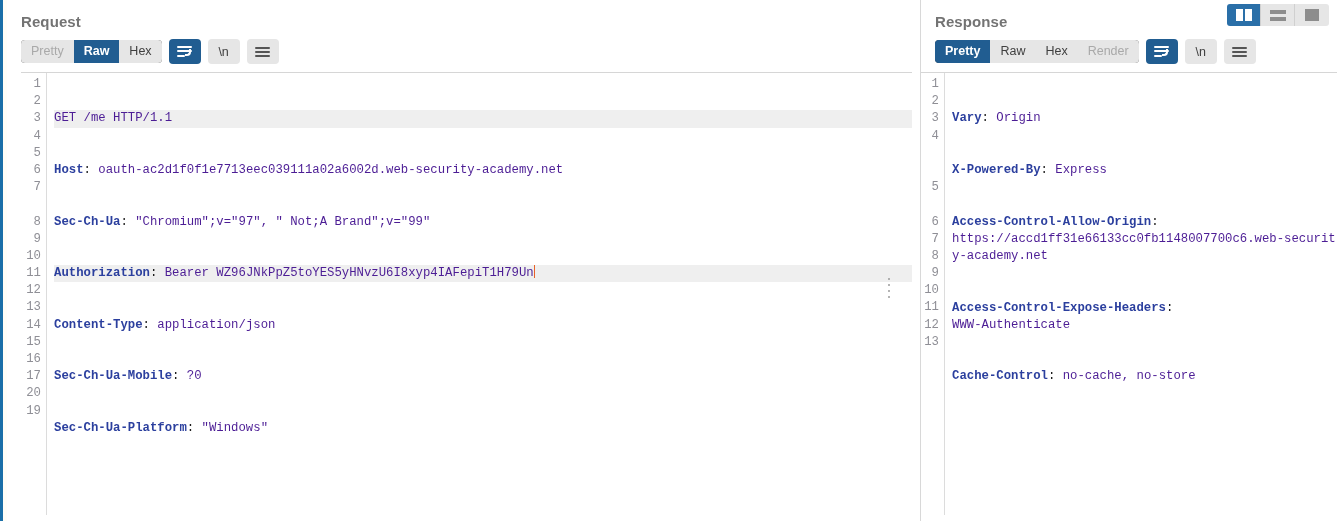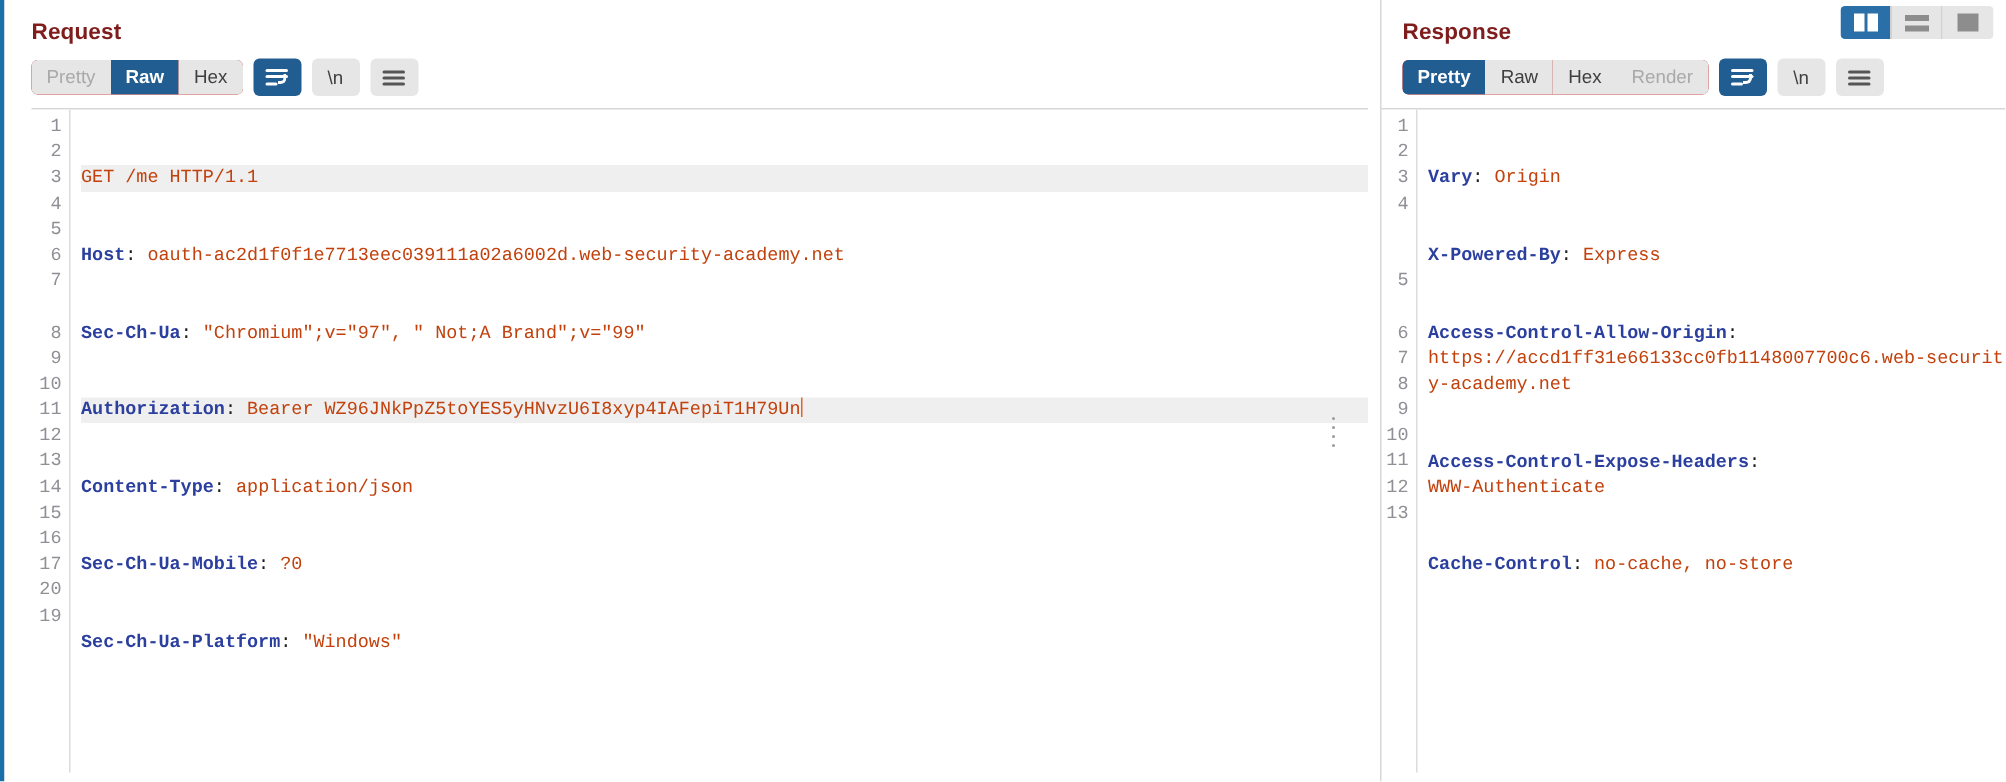--- a/index.html
+++ b/index.html
@@ -57,39 +57,39 @@
     display: block;
     width: 2px; height: 2px;
     background: #9b9b9b;
     border-radius: 50%;
     margin-bottom: 4px;
   }
 
   .panel-title {
     font-size: 15px;
     font-weight: bold;
-    color: #7f1d1d;
+    color: #737373;
     padding: 13px 0 0 14px;
     letter-spacing: .1px;
   }
   .panel-response .panel-title { padding-left: 15px; }
 
   
   .toolbar {
     display: flex;
     align-items: center;
     gap: 7px;
     padding: 9px 0 8px 14px;
   }
   .panel-response .toolbar { padding-left: 15px; }
   .seg {
     display: flex;
     border-radius: 4px;
     overflow: hidden;
-    background: #b91c1c;
+    background: #404040;
   }
   .seg-btn {
     font-size: 12.5px;
     padding: 5px 10px 6px;
     color: #3f3f3f;
     background: #e6e6e6;
     cursor: pointer;
     line-height: 1;
     white-space: nowrap;
   }
@@ -213,21 +213,21 @@
   .code {
     flex: 1 1 auto;
     padding: 3px 0 0 7px;
     white-space: pre-wrap;
     word-break: break-all;
     color: #1c1c1c;
   }
   .code .ln { display: block; min-height: 17.2px; }
   .code .ln.hl { background: #efefef; }
   .hdr { color: #2b3f9e; font-weight: bold; }
-  .val { color: #c2410c; }
+  .val { color: #4c1d95; }
   .jpun { color: #1c1c1c; }
   .caret {
     display: inline-block;
     width: 1.5px;
     height: 13px;
     background: #e8622a;
     vertical-align: -2px;
     margin-left: 0px;
   }
 </style>

